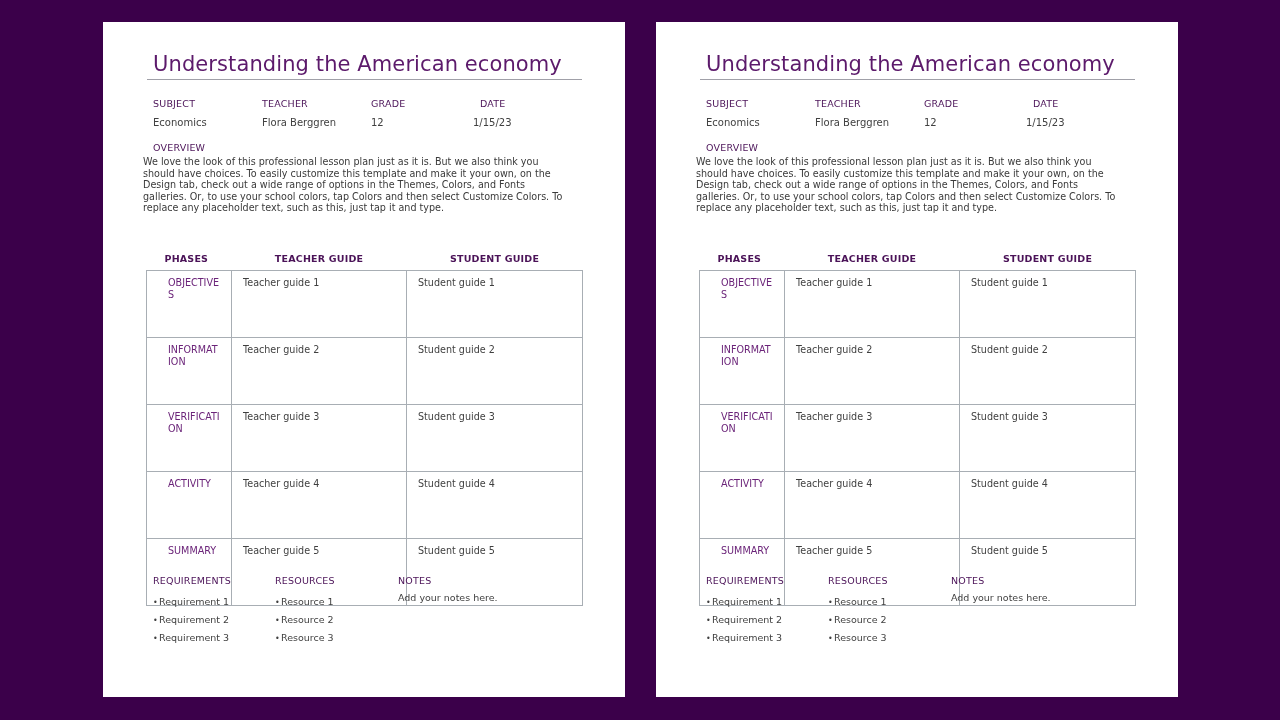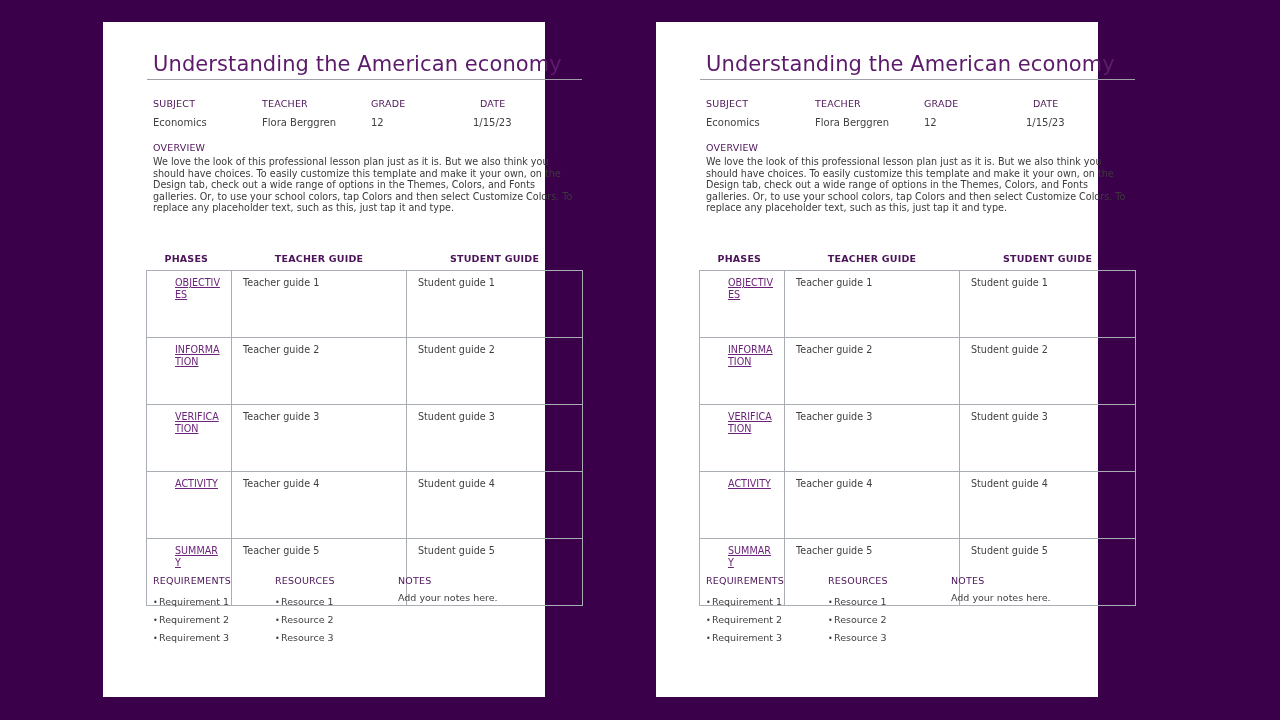--- a/index.html
+++ b/index.html
@@ -3,21 +3,21 @@
 <meta charset="utf-8">
 <style>
   html, body { margin: 0; padding: 0; }
   body {
     width: 1280px; height: 720px; overflow: hidden;
     background: #3b004a;
     position: relative;
     font-family: "DejaVu Sans", "Liberation Sans", sans-serif;
   }
   .page {
-    position: absolute; top: 22px; width: 442px; height: 675px;
+    position: absolute; top: 22px; width: 522px; height: 675px;
     background: #ffffff;
   }
   .page.left { left: 103px; }
   .page.right { left: 656px; }
   .inner { position: absolute; left: 0; top: 0; width: 522px; height: 675px; }
   .title {
     position: absolute; left: 50px; top: 30px;
     font-size: 21px; color: #5c1a6b; white-space: nowrap; letter-spacing: 0.1px;
   }
   .title-rule {
@@ -25,36 +25,36 @@
     border-top: 1.5px solid #a0a0a8;
   }
   .lbl {
     position: absolute; font-size: 9.5px; font-weight: normal; color: #4b1358; white-space: nowrap;
     letter-spacing: 0.2px;
   }
   .val {
     position: absolute; font-size: 10px; color: #404040; white-space: nowrap;
   }
   .overview-text {
-    position: absolute; left: 50px; top: 134px; width: 425px;
+    position: absolute; left: 40px; top: 134px; width: 425px;
     font-size: 9.6px; line-height: 11.6px; color: #3a3a3a;
   }
   table.phase-table {
     position: absolute; left: 43px; top: 224px;
     border-collapse: collapse; table-layout: fixed;
   }
   table.phase-table th {
     font-size: 9.5px; font-weight: bold; color: #4b1358; height: 24px; padding: 0;
     text-align: center; vertical-align: middle; letter-spacing: 0.2px;
   }
   table.phase-table td {
     border: 1px solid #a8aeb4; height: 60px; vertical-align: top; padding: 6px 11px 0 11px;
     font-size: 9.6px; color: #3f3f3f; line-height: 11.5px;
   }
-  table.phase-table td.phase { color: #6b2479; padding-left: 28px; word-break: break-all; text-decoration: underline; }
+  table.phase-table td.phase { color: #6b2479; padding-left: 21px; word-break: break-all; }
   .col-list { position: absolute; top: 553px; }
   .col-list .lbl { position: static; display: block; margin-bottom: 6px; }
   .col-list ul { list-style: none; margin: 0; padding: 0; }
   .col-list li {
     font-size: 9.5px; color: #3f3f3f; height: 18px; line-height: 20px; white-space: nowrap;
   }
   .col-list li .bullet { display: inline-block; width: 6px; color: #3f3f3f; font-size: 8px; }
   .notes-text { font-size: 9.5px; color: #3f3f3f; text-align: right; }
 </style>
 </head>

